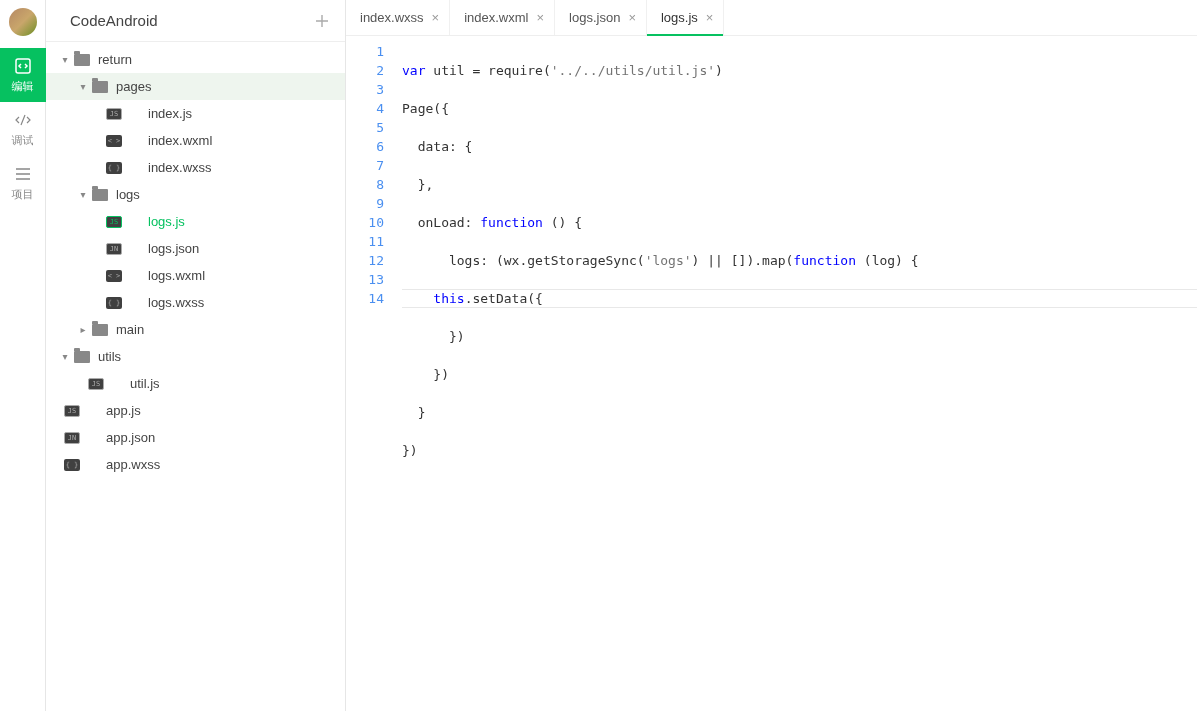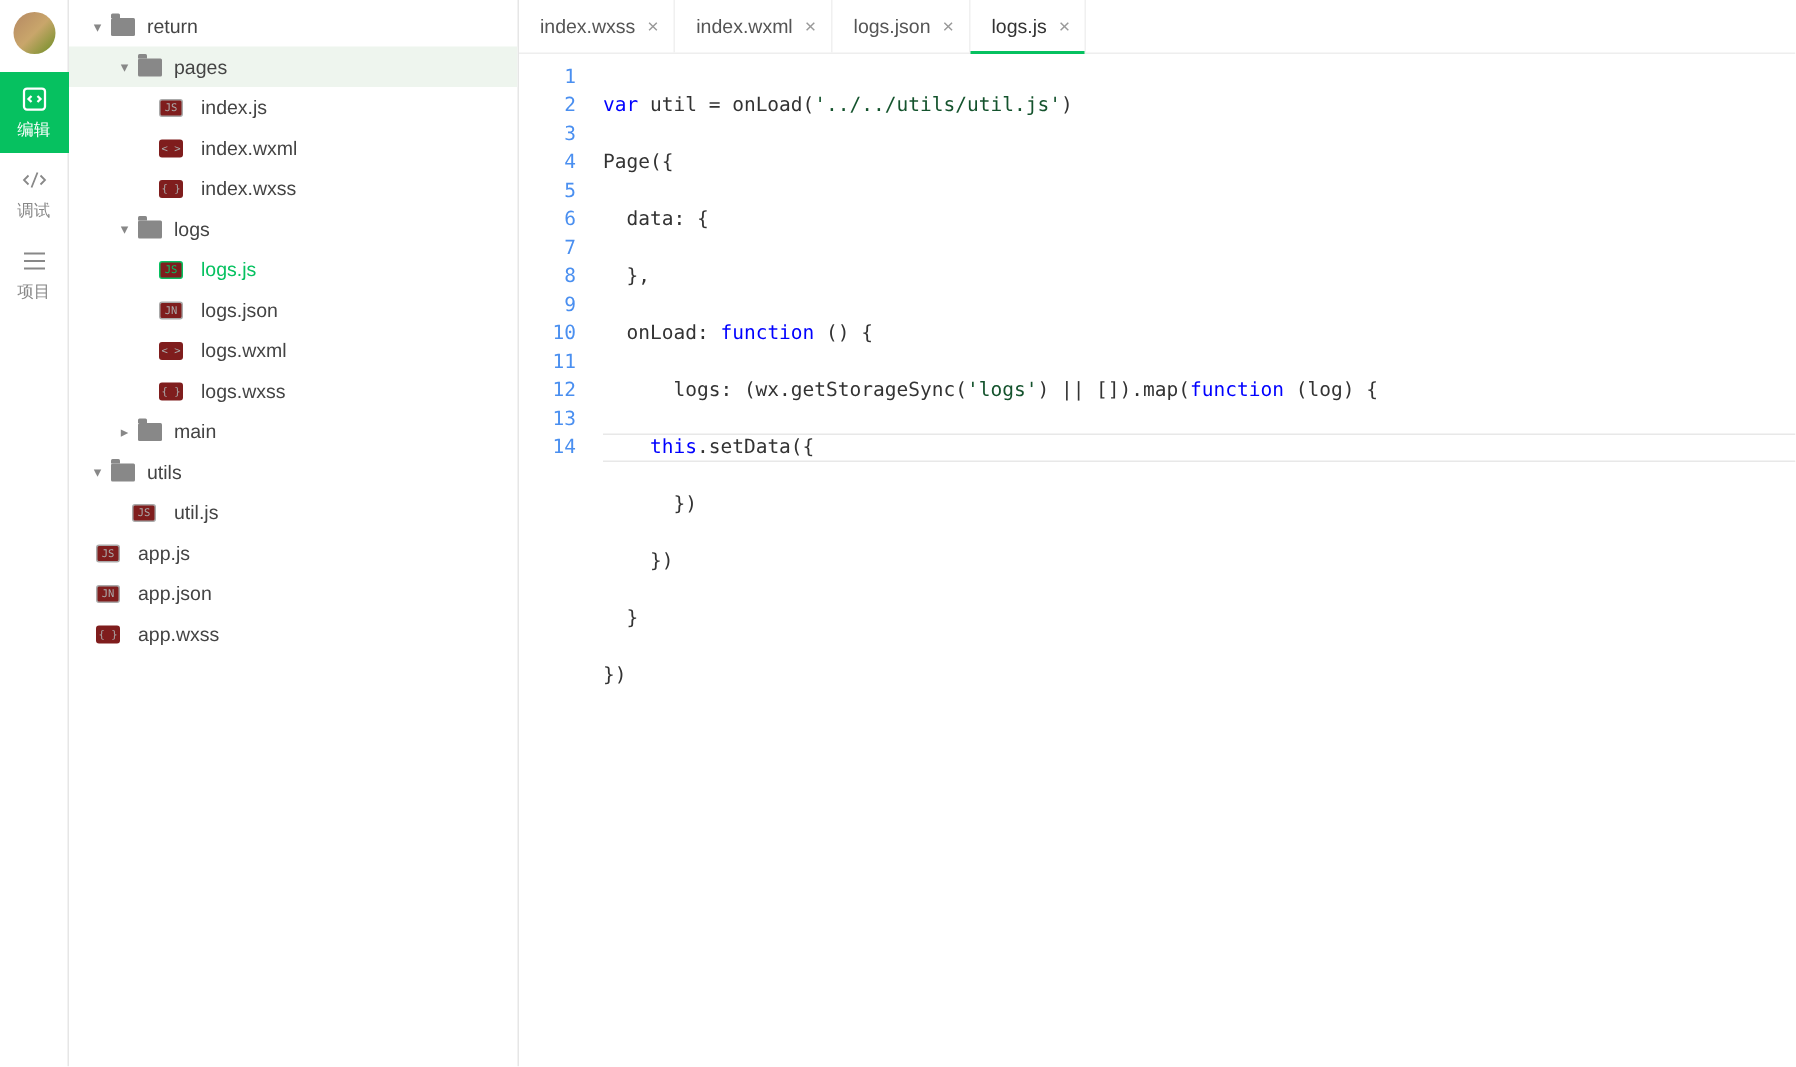--- a/index.html
+++ b/index.html
@@ -15,33 +15,33 @@
     .sidebar-title { font-size: 15px; color: #444; }
     .add-btn { width: 18px; height: 18px; color: #aaa; cursor: pointer; display:flex;align-items:center;justify-content:center;}
     .tree { flex: 1; overflow: auto; padding-top: 4px; }
     .tree-item { height: 27px; display: flex; align-items: center; cursor: pointer; white-space: nowrap; }
     .tree-item.selected { background: #eef5ee; }
     .tree-item.active-file .tree-label { color: #06c160; }
     .tree-item.active-file .file-icon { color: #06c160; border-color: #06c160; }
     .chevron { width: 10px; display: inline-flex; justify-content: center; color: #888; font-size: 10px; margin-right: 4px; }
     .folder-icon { width: 16px; height: 12px; background: #888; border-radius: 1px; margin-right: 8px; position: relative; }
     .folder-icon::before { content: ""; position: absolute; top: -3px; left: 0; width: 6px; height: 3px; background: #888; border-radius: 1px 1px 0 0; }
-    .file-icon { width: 16px; height: 12px; border: 1px solid #aaa; border-radius: 2px; display: inline-flex; align-items: center; justify-content: center; font-size: 7px; font-family: monospace; color: #aaa; margin-right: 12px; background:#7f1d1d;text-align:right;}
+    .file-icon { width: 16px; height: 12px; border: 1px solid #aaa; border-radius: 2px; display: inline-flex; align-items: center; justify-content: center; font-size: 7px; font-family: monospace; color: #aaa; margin-right: 26px; background:#404040;text-align:right;}
     .tree-label { font-size: 13px; color: #444; }
     .editor { flex: 1; display: flex; flex-direction: column; }
     .tabs { height: 36px; display: flex; align-items: stretch; border-bottom: 1px solid #eee; }
     .tab { display: flex; align-items: center; padding: 0 10px 0 14px; gap: 8px; cursor: pointer; border-right: 1px solid #f0f0f0; color: #555; position: relative; }
     .tab.active { color: #333; }
     .tab.active::after { content: ""; position: absolute; bottom: -1px; left: 0; right: 0; height: 2px; background: #06c160; }
     .tab-close { color: #999; font-size: 13px; }
     .code-area { flex: 1; display: flex; font-family: Consolas, Monaco, monospace; font-size: 13px; line-height: 19px; padding-top: 6px; }
     .gutter { width: 56px; text-align: right; color: #4a8ff0; padding-right: 18px; user-select: none; }
     .code { flex: 1; white-space: pre; color: #333; position: relative; }
     .kw { color: #00f; }
-    .str { color: #14532d; }
+    .str { color: #737373; }
     .cursor-line { position: absolute; left: 0; right: 0; height: 19px; border-top: 1px solid #e8e8e8; border-bottom: 1px solid #e8e8e8; pointer-events: none; }
     .hr-divider { width: 28px; height: 1px; background: #e0e0e0; margin-bottom: 16px; }
   </style>
 </head>
 <body>
 
 <div class="left-toolbar">
   <div class="avatar"></div>
   <div class="tool-btn active">
     <span class="tool-icon">
@@ -64,20 +64,28 @@
     <span class="tool-icon">
       <svg width="16" height="12" viewBox="0 0 16 12" stroke="currentColor" stroke-width="1.4">
           <path d="M1 1h14M1 6h14M1 11h14"></path>
         </svg>
     </span>
     <span>项目</span>
   </div>
 </div>
 
 <div class="sidebar">
+  <div class="sidebar-header">
+    <span class="sidebar-title">CodeAndroid</span>
+    <span class="add-btn">
+      <svg width="14" height="14" viewBox="0 0 14 14" stroke="currentColor" stroke-width="1.4">
+          <path d="M7 1v12M1 7h12"></path>
+        </svg>
+    </span>
+  </div>
   <div class="tree">
     <div class="tree-item" style="padding-left:14px">
       <span class="chevron">▾</span>
       <span class="folder-icon"></span>
       <span class="tree-label">return</span>
     </div>
     <div class="tree-item selected" style="padding-left:32px">
       <span class="chevron">▾</span>
       <span class="folder-icon"></span>
       <span class="tree-label">pages</span>
@@ -174,21 +182,21 @@
         <div>7</div>
         <div>8</div>
         <div>9</div>
         <div>10</div>
         <div>11</div>
         <div>12</div>
         <div>13</div>
         <div>14</div>
       </div>
     <div class="code">
-<div><span class="kw">var</span><span> util = onLoad(</span><span class="str">'../../utils/util.js'</span><span>)</span></div>
+<div><span class="kw">var</span><span> util = require(</span><span class="str">'../../utils/util.js'</span><span>)</span></div>
 <div>Page({</div>
 <div>  data: {</div>
 <div>  },</div>
 <div><span>  onLoad: </span><span class="kw">function</span><span> () {</span></div>
 <div><span>      logs: (wx.getStorageSync(</span><span class="str">'logs'</span><span>) || []).map(</span><span class="kw">function</span><span> (log) {</span></div>
 <div><span>    </span><span class="kw">this</span><span>.setData({</span></div>
 <div>      })</div>
 <div>    })</div>
 <div>  }</div>
 <div>})</div>

